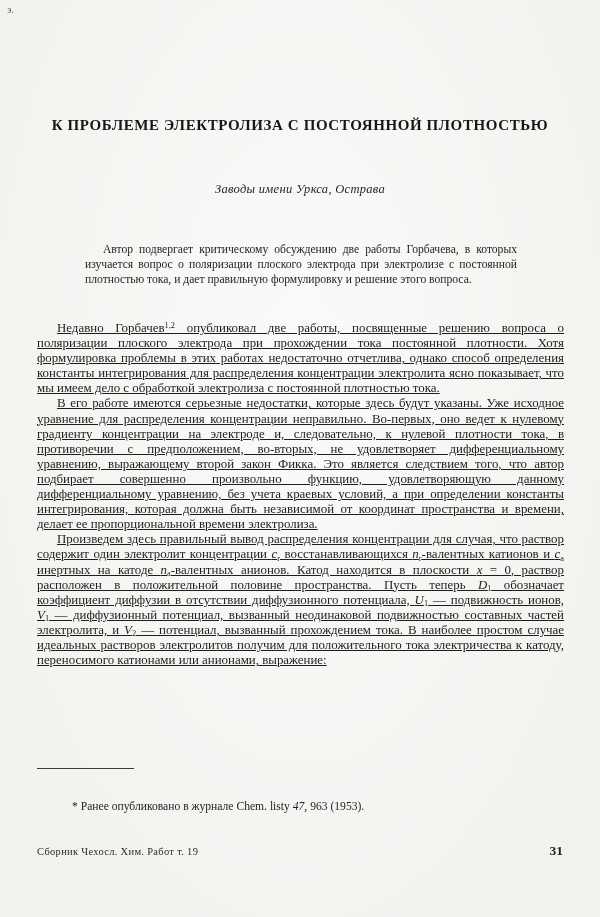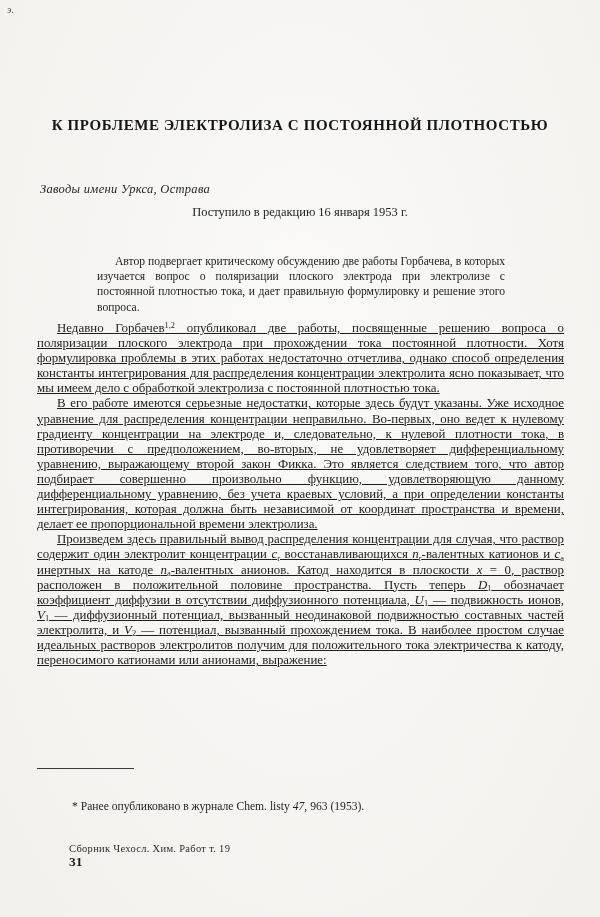--- a/index.html
+++ b/index.html
@@ -28,33 +28,33 @@
     font-size: 15px; line-height: 19px;
     letter-spacing: 0.6px;
     color: #161616;
   }
   .author {
     position: absolute; top: 164px; left: 40px; width: 520px;
     text-align: center; font-size: 13px; letter-spacing: 1px; color: #222;
   }
   .affiliation {
     position: absolute; top: 182px; left: 40px; width: 520px;
-    font-style: italic; font-size: 12.5px; color: #262626;
+    text-align: center; font-style: italic; font-size: 12.5px; color: #262626;
     letter-spacing: 0.3px;
   }
   .received {
     position: absolute; top: 205px; left: 40px; width: 520px;
     text-align: center; font-size: 12.5px; color: #242424;
   }
   .abstract {
     position: absolute; top: 242px; left: 85px; width: 432px;
     font-size: 11.6px; line-height: 15.2px;
     text-align: justify; color: #242424;
   }
-  .abstract p { margin: 12px; text-indent: 18px; }
+  .abstract p { margin: 0; text-indent: 18px; }
   .body-text {
     position: absolute; top: 321px; left: 37px; width: 527px;
     font-size: 12.9px; line-height: 15.1px;
     text-align: justify; color: #1e1e1e;
   }
   .body-text p { margin: 0; text-indent: 20px; text-decoration: underline; }
   .body-text sup, .footnote sup {
     font-size: 0.65em; vertical-align: baseline;
     position: relative; top: -0.45em; line-height: 0;
   }
@@ -66,21 +66,21 @@
     position: absolute; top: 768px; left: 37px; width: 97px;
     border-top: 1.4px solid #3a3a3a; height: 0;
   }
   .footnote {
     position: absolute; top: 782px; left: 37px; width: 500px;
     font-size: 11.6px; line-height: 15px; color: #242424;
   }
   .footnote p { margin: 17px; text-indent: 18px; }
   .footer {
     position: absolute; top: 843px; left: 37px; right: 37px;
-    display: flex; justify-content: space-between; align-items: baseline; flex-direction: column;
+    display: flex; justify-content: space-between; align-items: baseline;
   }
   .footer-journal {
     font-size: 10.5px; color: #2b2b2b; letter-spacing: 0.3px;
   }
   .footer-page {
     font-size: 13.5px; font-weight: bold; color: #1d1d1d; margin-left: 32px;
   }
   i { font-style: italic; }
 </style>
 </head>
@@ -90,21 +90,20 @@
 
   <span class="corner-mark">э.</span>
 
   <div class="title">
     <div>К ПРОБЛЕМЕ ЭЛЕКТРОЛИЗА С ПОСТОЯННОЙ ПЛОТНОСТЬЮ</div>
   </div>
 
 
   <div class="affiliation">Заводы имени Уркса, Острава</div>
 
-  <div class="received">Поступило в редакцию 16 января 1953 г.</div>
 
   <div class="abstract">
     <p>Автор подвергает критическому обсуждению две работы Горбачева, в которых изучается вопрос о поляризации плоского электрода при электролизе с постоянной плотностью тока, и дает правильную формулировку и решение этого вопроса.</p>
   </div>
 
   <div class="body-text">
     <p>Недавно Горбачев<sup>1,2</sup> опубликовал две работы, посвященные решению вопроса о поляризации плоского электрода при прохождении тока постоянной плотности. Хотя формулировка проблемы в этих работах недостаточно отчетлива, однако способ определения константы интегрирования для распределения концентрации электролита ясно показывает, что мы имеем дело с обработкой электролиза с постоянной плотностью тока.</p>
     <p>В его работе имеются серьезные недостатки, которые здесь будут указаны. Уже исходное уравнение для распределения концентрации неправильно. Во-первых, оно ведет к нулевому градиенту концентрации на электроде и, следовательно, к нулевой плотности тока, в противоречии с предположением, во-вторых, не удовлетворяет дифференциальному уравнению, выражающему второй закон Фикка. Это является следствием того, что автор подбирает совершенно произвольно функцию, удовлетворяющую данному дифференциальному уравнению, без учета краевых условий, а при определении константы интегрирования, которая должна быть независимой от координат пространства и времени, делает ее пропорциональной времени электролиза.</p>
     <p>Произведем здесь правильный вывод распределения концентрации для случая, что раствор содержит один электролит концентрации <i>c</i><sub>r</sub> восстанавливающихся <i>n</i><sub>r</sub>-валентных катионов и <i>c</i><sub>a</sub> инертных на катоде <i>n</i><sub>a</sub>-валентных анионов. Катод находится в плоскости <i>x</i> = 0, раствор расположен в положительной половине пространства. Пусть теперь <i>D</i><sub>1</sub> обозначает коэффициент диффузии в отсутствии диффузионного потенциала, <i>U</i><sub>1</sub> — подвижность ионов, <i>V</i><sub>1</sub> — диффузионный потенциал, вызванный неодинаковой подвижностью составных частей электролита, и <i>V</i><sub>2</sub> — потенциал, вызванный прохождением тока. В наиболее простом случае идеальных растворов электролитов получим для положительного тока электричества к катоду, переносимого катионами или анионами, выражение:</p>
   </div>

